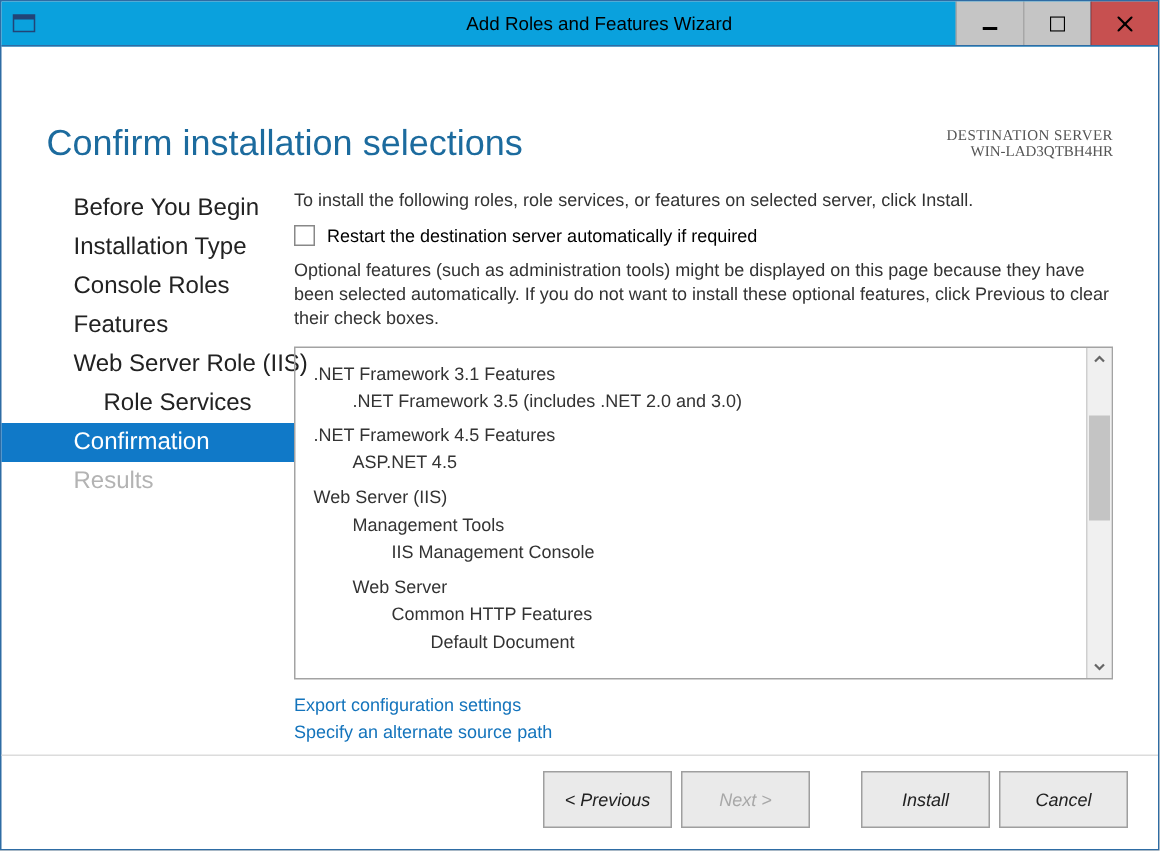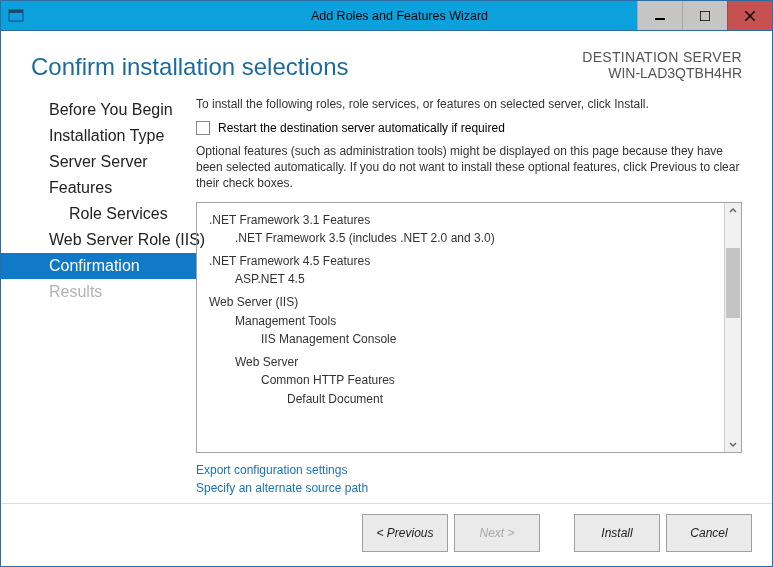--- a/index.html
+++ b/index.html
@@ -56,32 +56,34 @@
   .titlebar-btn svg { width: 10px; height: 10px; }
   .content {
     flex: 1;
     display: flex;
     flex-direction: column;
     padding: 0;
   }
   .header-row {
     display: flex;
     padding: 18px 30px 10px 30px;
-    align-items: flex-end;
+    align-items: center;
+    margin-top: 33px;
   }
   .page-title {
     color: #1c6b9e;
     font-size: 24px;
     font-weight: 300;
     flex: 1;
   }
   .dest-server {
     text-align: right;
-    font-size: 14px;
+    font-size: 10px;
     color: #555;
+    font-family: Liberation Serif, serif;
   }
   .dest-server .dest-label { text-transform: uppercase; letter-spacing: 0.3px; }
   .body-row {
     flex: 1;
     display: flex;
     padding: 0 30px 0 0;
     min-height: 0;
   }
   .sidebar {
     width: 195px;
@@ -208,24 +210,24 @@
         <div class="dest-label">DESTINATION SERVER</div>
         <div>WIN-LAD3QTBH4HR</div>
       </div>
     </div>
 
     <div class="body-row">
 
       <div class="sidebar">
         <div class="side-item">Before You Begin</div>
         <div class="side-item">Installation Type</div>
-        <div class="side-item">Server Server</div>
+        <div class="side-item">Console Roles</div>
         <div class="side-item">Features</div>
+        <div class="side-item">Web Server Role (IIS)</div>
         <div class="side-item sub">Role Services</div>
-        <div class="side-item">Web Server Role (IIS)</div>
         <div class="side-item selected">Confirmation</div>
         <div class="side-item disabled">Results</div>
       </div>
 
       <div class="main">
         <div class="instr">To install the following roles, role services, or features on selected server, click Install.</div>
 
         <div class="chk-row">
           <div class="chk-box"></div>
           <div>Restart the destination server automatically if required</div>

